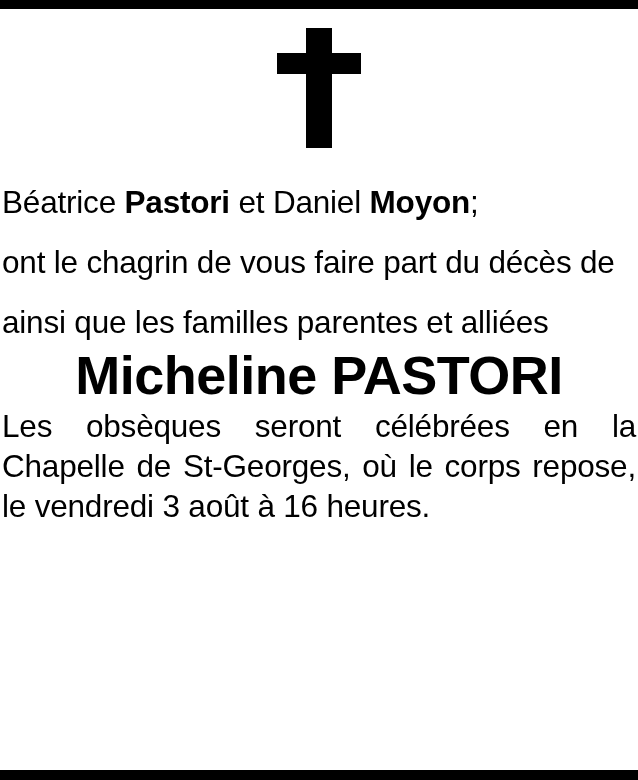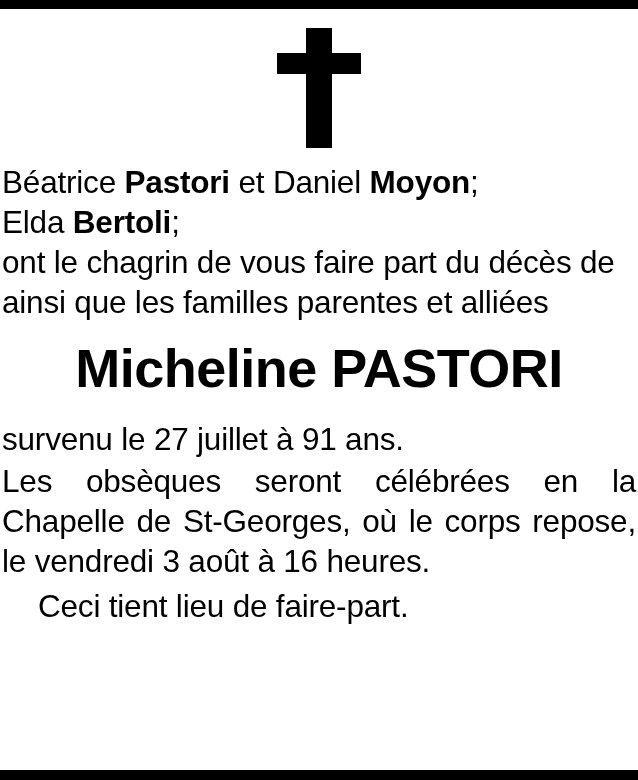--- a/index.html
+++ b/index.html
@@ -34,24 +34,24 @@
   .content {
     position: absolute;
     top: 162px;
     left: 0;
     right: 0;
     padding: 0 2px;
     font-size: 31.5px;
     line-height: 40px;
     letter-spacing: -0.2px;
   }
-  .line { white-space: nowrap; }
+  .line { white-space: nowrap; margin-top: 20px; }
   .b { font-weight: bold; }
   .deceased-name {
-    margin-top: 17px;
+    margin-top: 4px;
     font-size: 54px;
     line-height: 58px;
     font-weight: bold;
     text-align: center;
     white-space: nowrap;
     letter-spacing: -0.5px;
   }
   .death-line { margin-top: 22px; }
   .para-justify {
     text-align: justify;
@@ -73,29 +73,26 @@
   <svg width="84" height="120" viewBox="0 0 84 120" xmlns="http://www.w3.org/2000/svg" aria-hidden="true">
     <rect x="29" y="0" width="26" height="120" fill="#000000"></rect>
     <rect x="0" y="25" width="84" height="21" fill="#000000"></rect>
   </svg>
 </div>
 
 <div class="content">
 
   <div>
     <div class="line"><span>Béatrice </span><span class="b">Pastori</span><span> et Daniel </span><span class="b">Moyon</span><span>;</span></div>
-    <div class="line"><span>Elda </span><span class="b">Bertoli</span><span>;</span></div>
     <div class="line"><span>ont le chagrin de vous faire part du décès de</span></div>
     <div class="line"><span>ainsi que les familles parentes et alliées</span></div>
   </div>
 
   <div class="deceased-name">Micheline PASTORI</div>
 
-  <div class="death-line">survenu le 27 juillet à 91 ans.</div>
 
   <div class="para-justify funeral-para">Les obsèques seront célébrées en la Chapelle de St-Georges, où le corps repose, le vendredi 3 août à 16 heures.</div>
 
 
-  <div class="closing-line">Ceci tient lieu de faire-part.</div>
 
 </div>
 
 <div class="rule rule-bottom"></div>
 
 </body></html>

